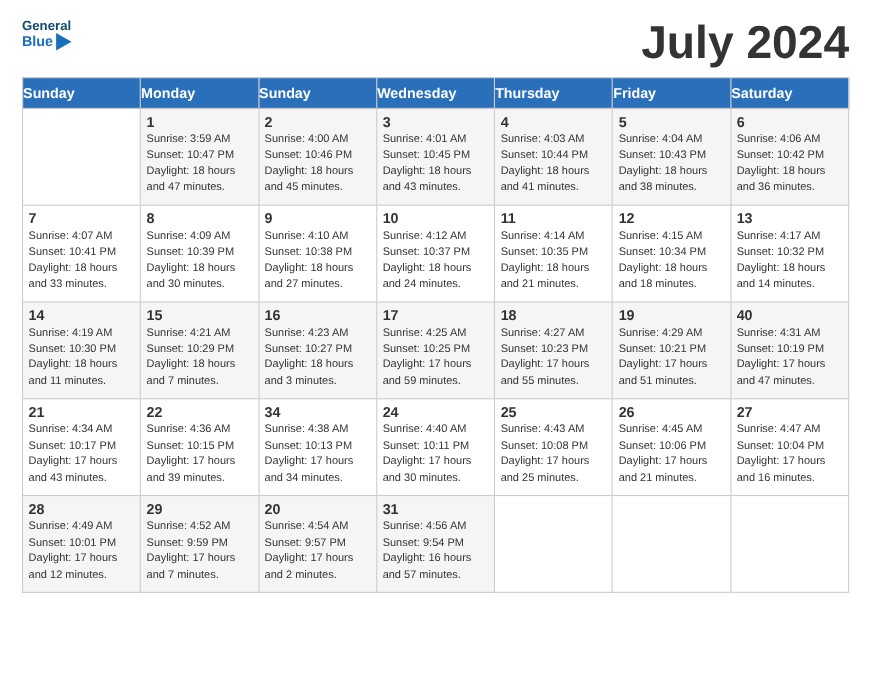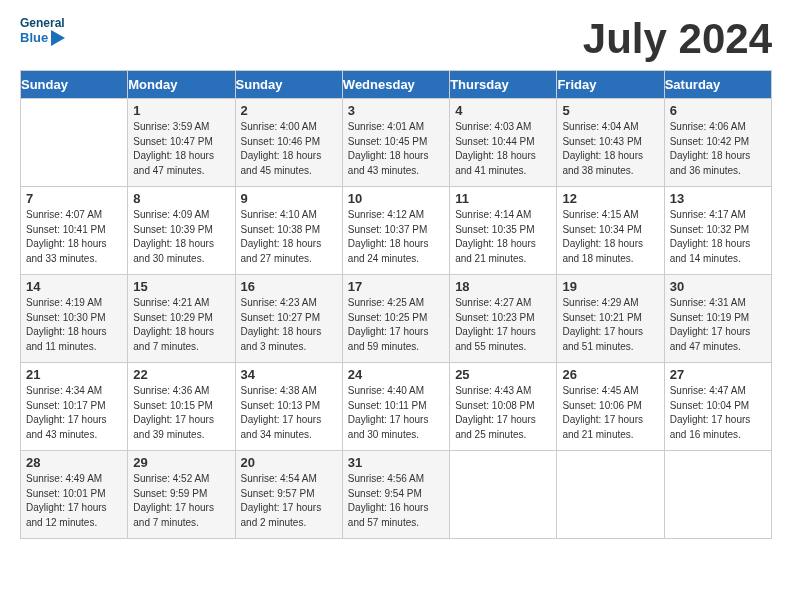--- a/index.html
+++ b/index.html
@@ -181,21 +181,21 @@
         </td>
         <td>
           <div class="day-number">18</div>
           <div class="day-info">Sunrise: 4:27 AM<br>Sunset: 10:23 PM<br>Daylight: 17 hours<br>and 55 minutes.</div>
         </td>
         <td>
           <div class="day-number">19</div>
           <div class="day-info">Sunrise: 4:29 AM<br>Sunset: 10:21 PM<br>Daylight: 17 hours<br>and 51 minutes.</div>
         </td>
         <td>
-          <div class="day-number">30</div>
+          <div class="day-number">40</div>
           <div class="day-info">Sunrise: 4:31 AM<br>Sunset: 10:19 PM<br>Daylight: 17 hours<br>and 47 minutes.</div>
         </td>
       </tr>
       <tr>
         <td>
           <div class="day-number">21</div>
           <div class="day-info">Sunrise: 4:34 AM<br>Sunset: 10:17 PM<br>Daylight: 17 hours<br>and 43 minutes.</div>
         </td>
         <td>
           <div class="day-number">22</div>

